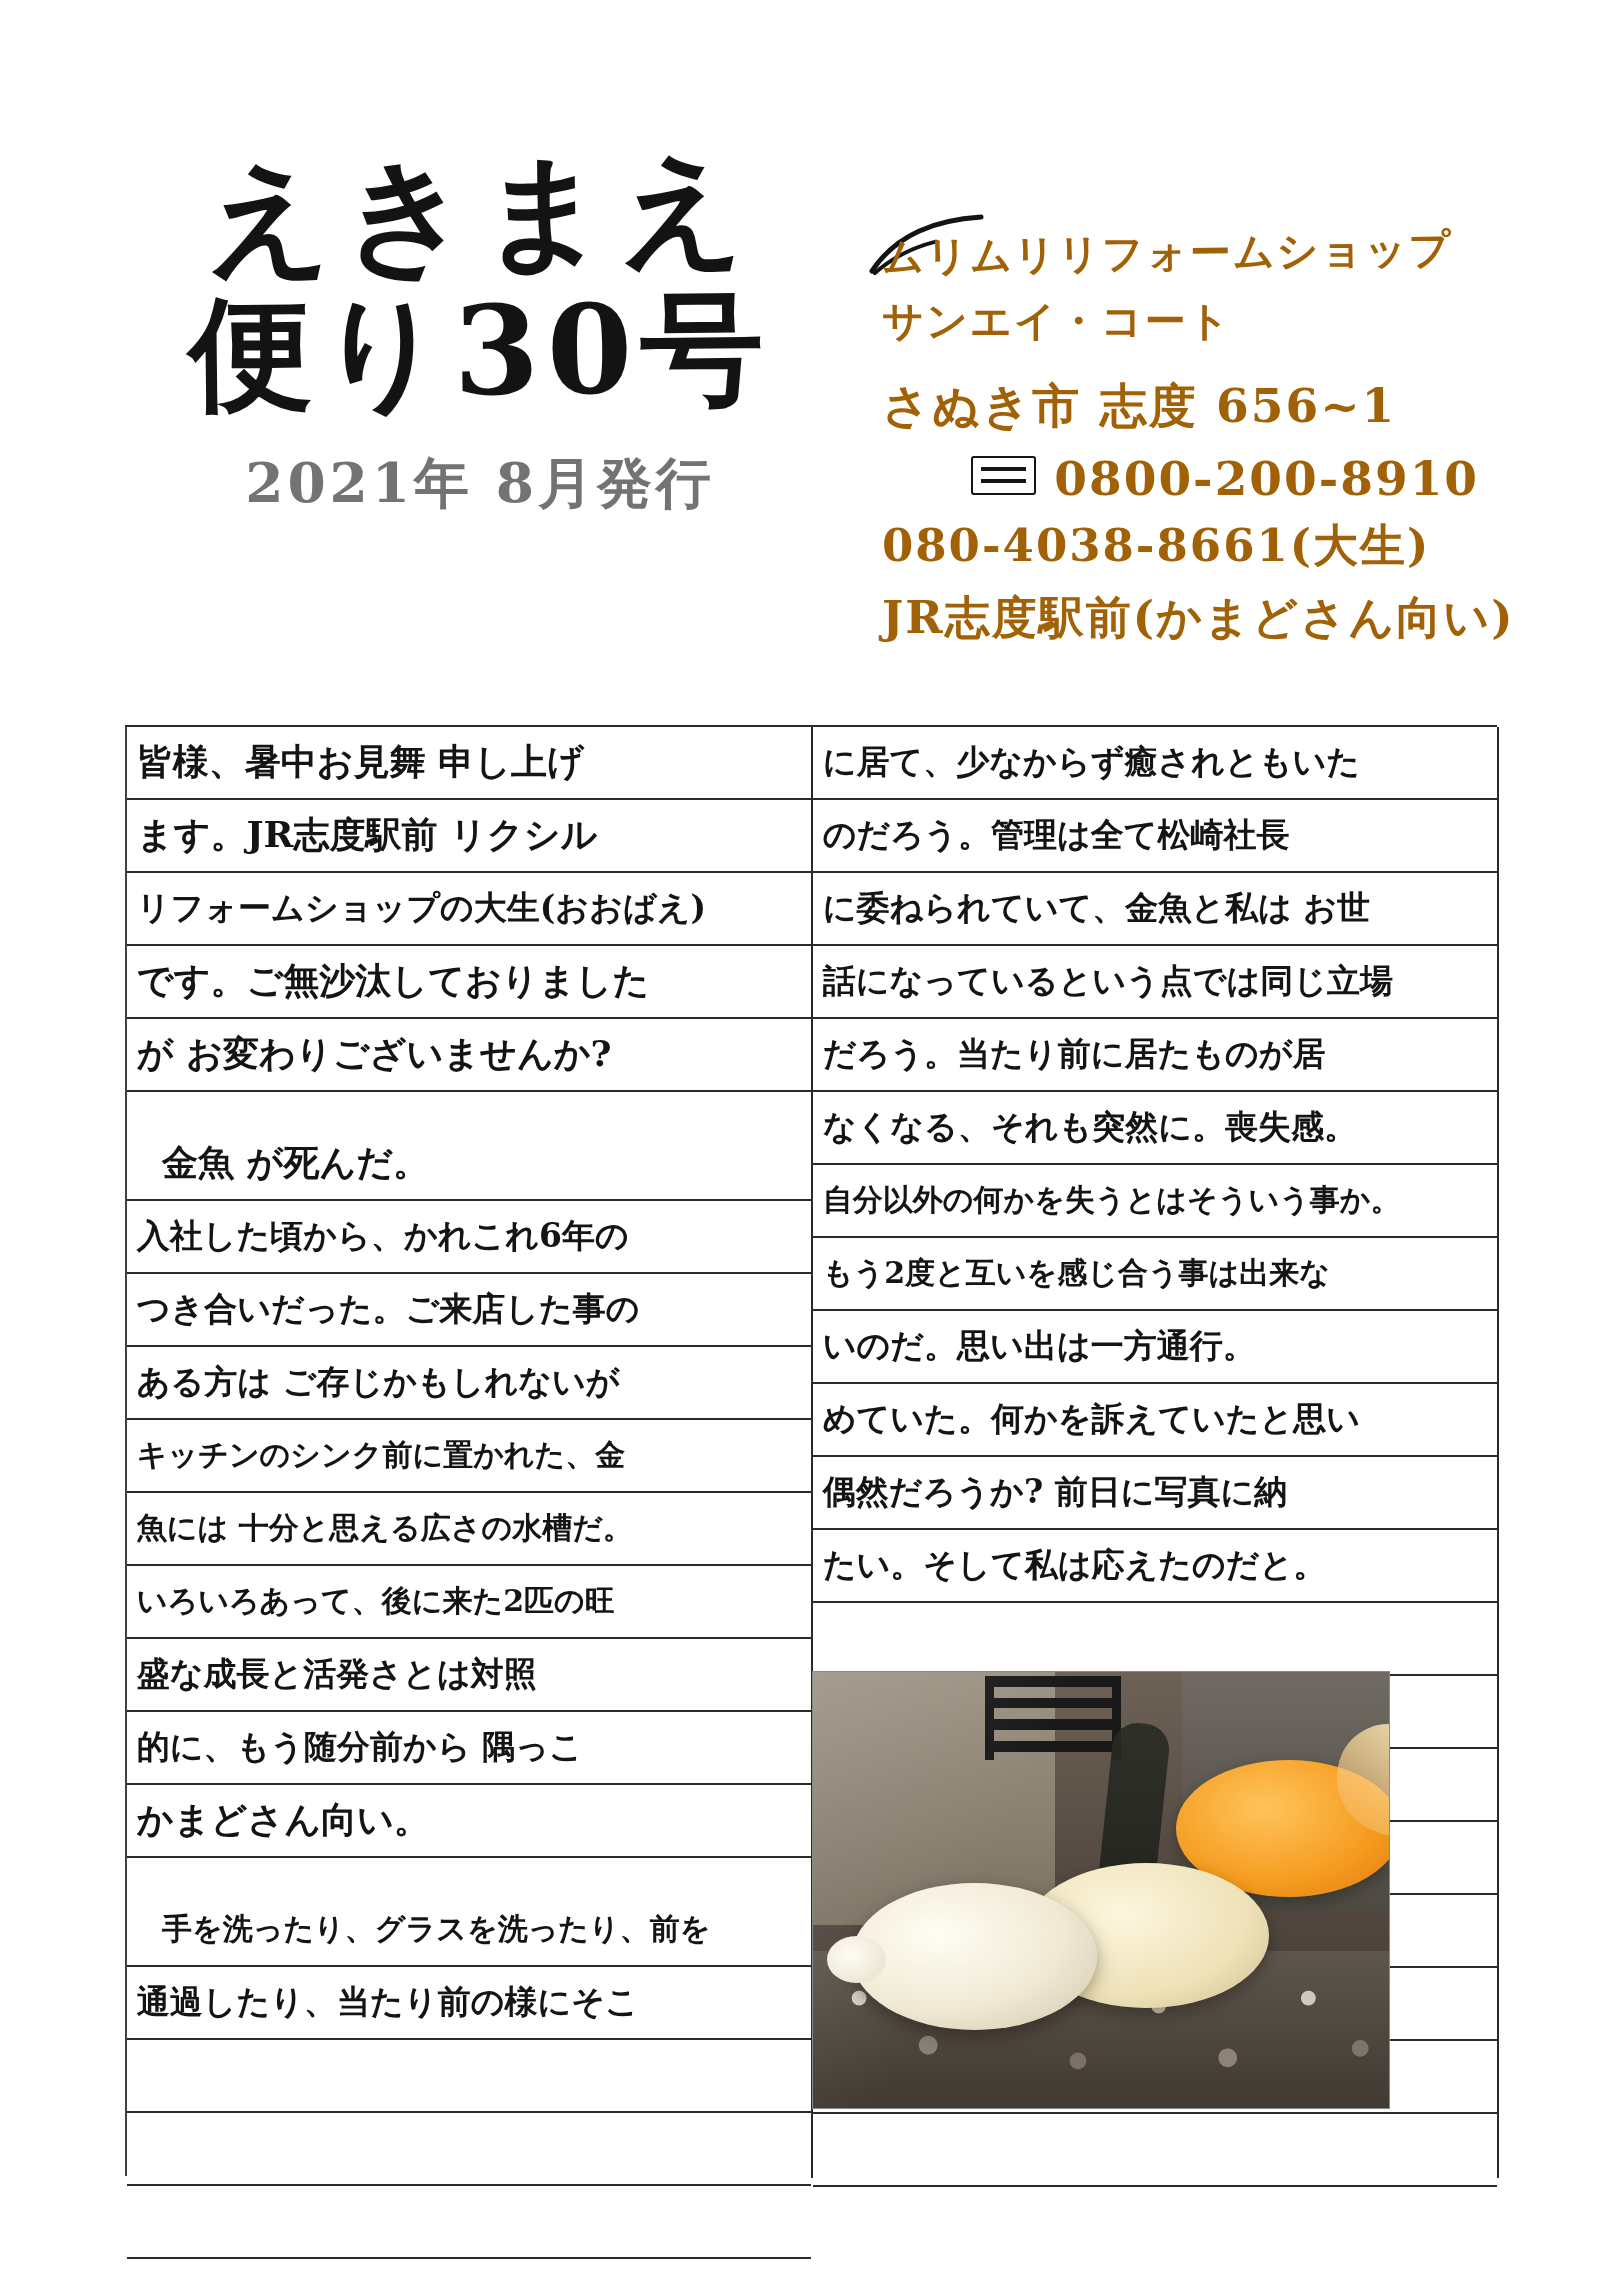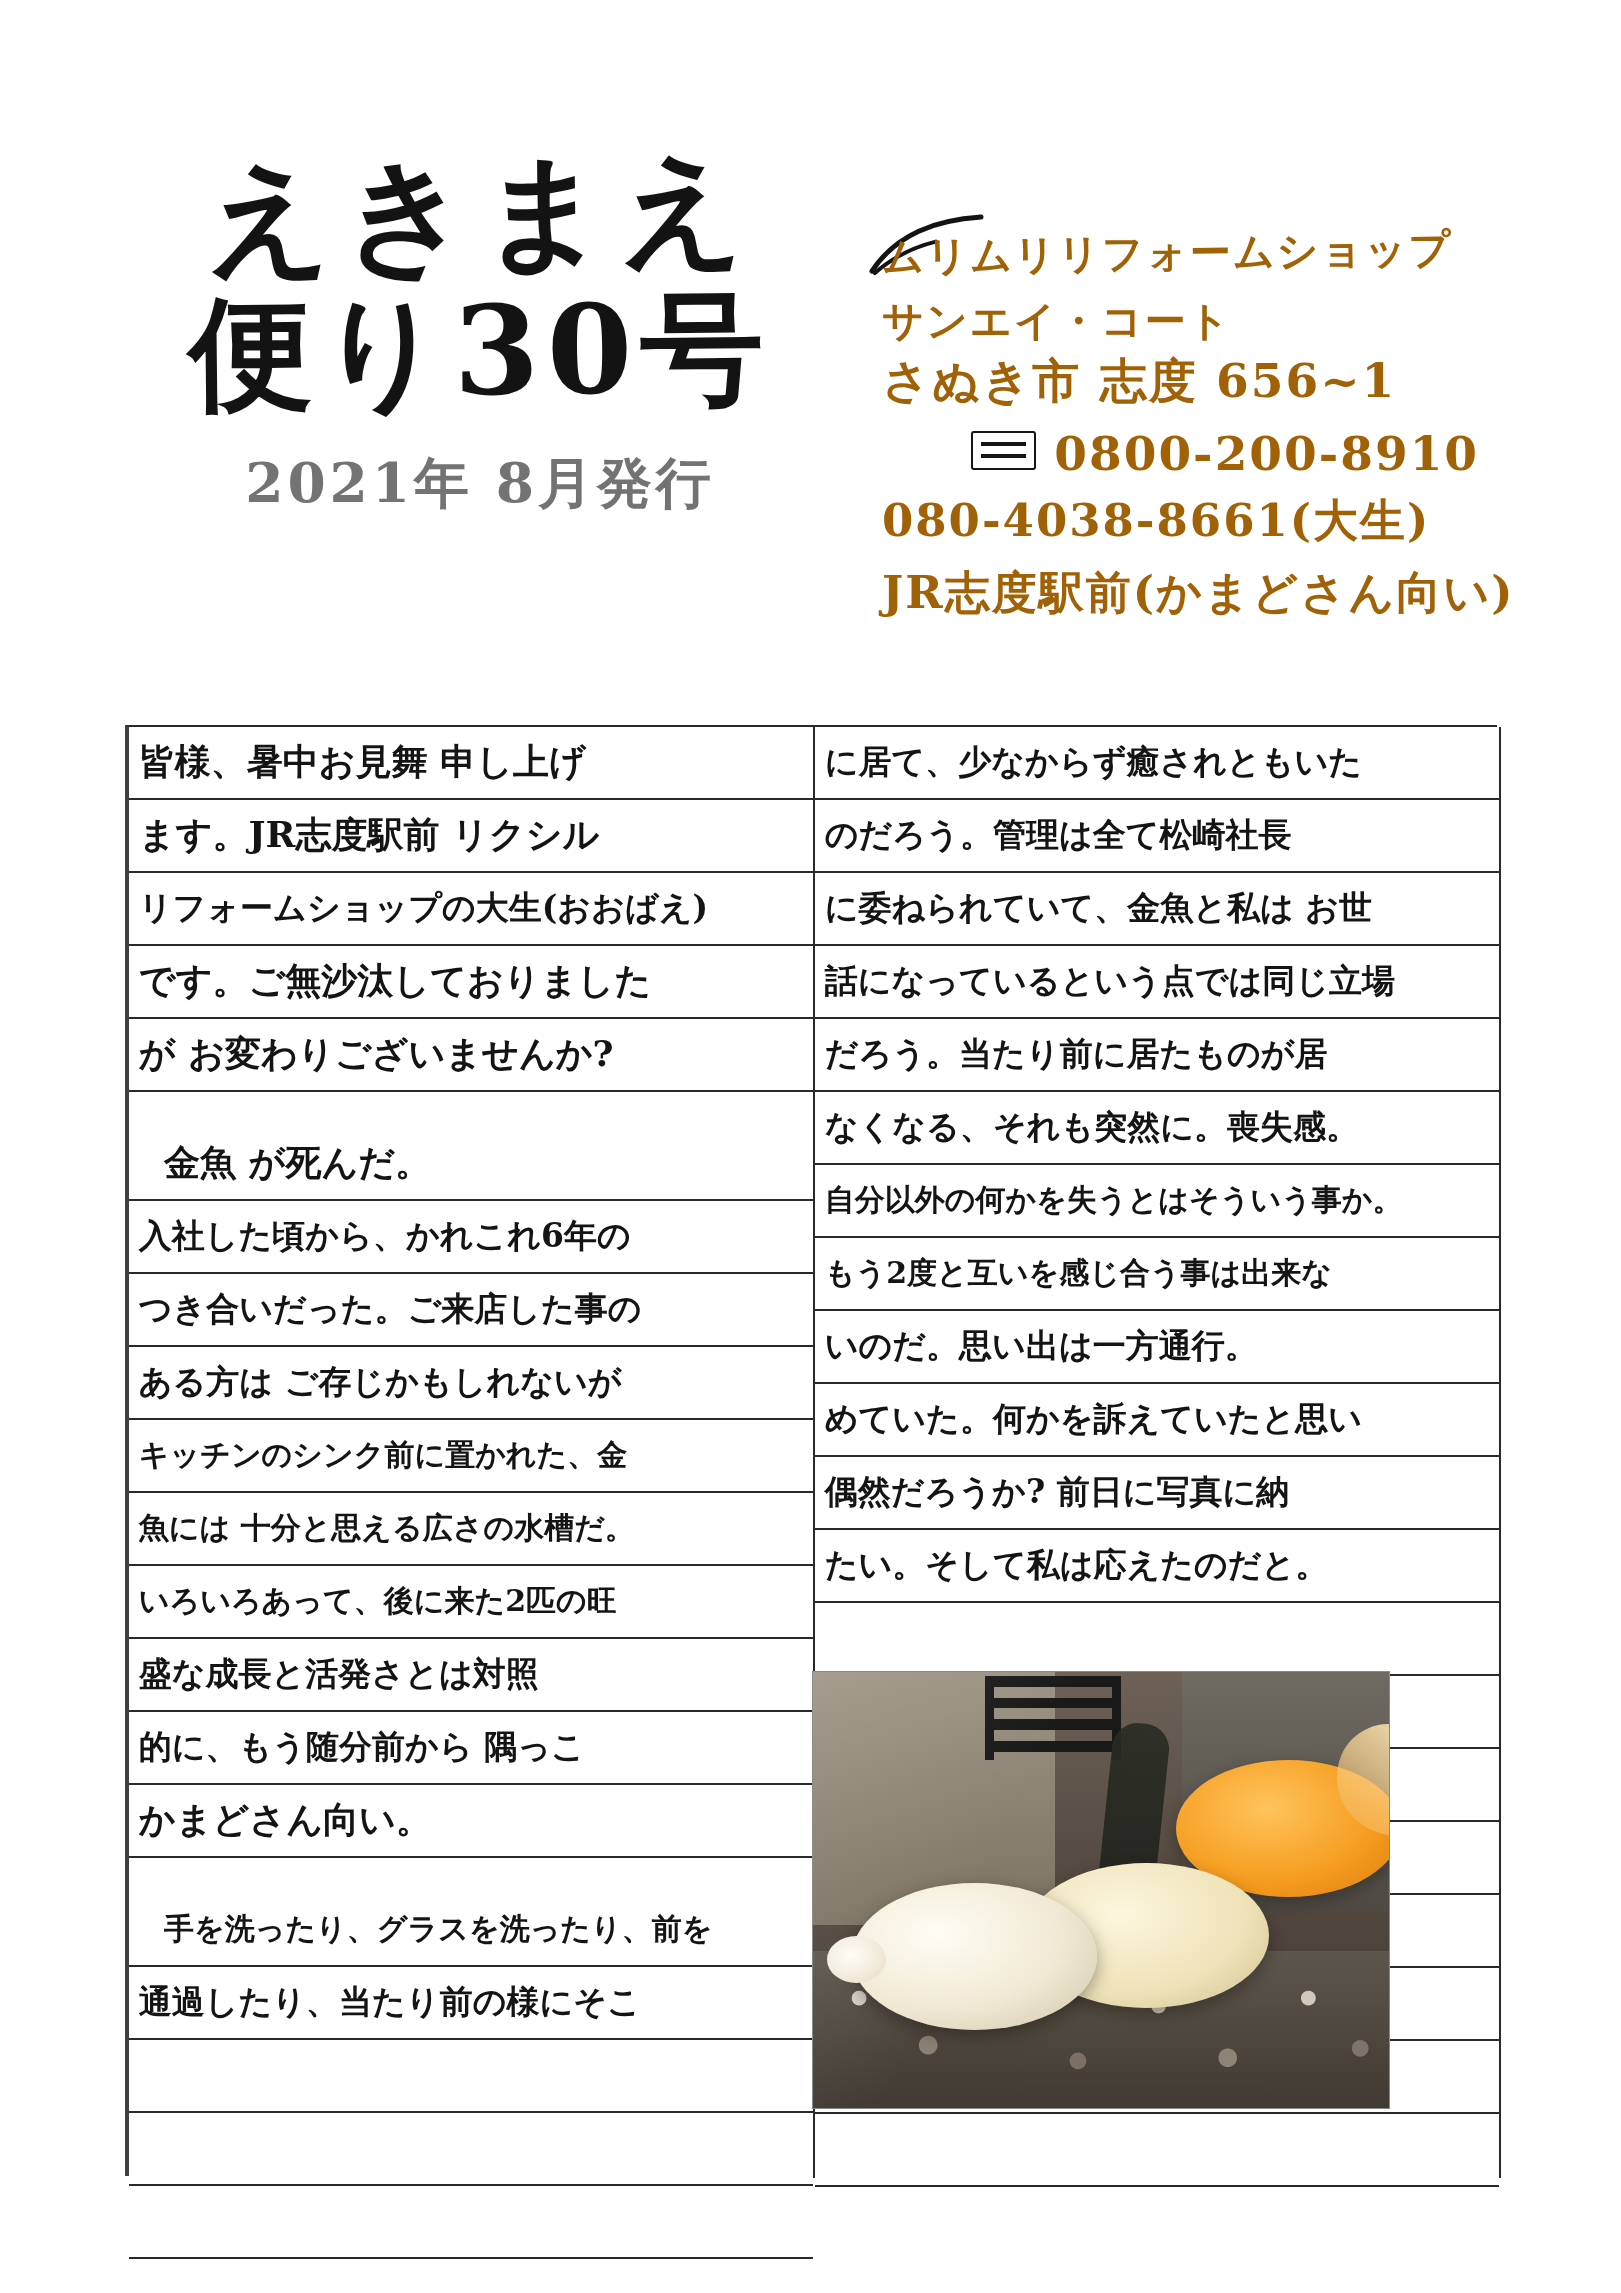--- a/index.html
+++ b/index.html
@@ -68,21 +68,21 @@
     width: 686px;
     font-family: "DejaVu Serif", serif;
     color: #a16207;
   }
   .contact .line {
     display: block;
     white-space: nowrap;
     letter-spacing: 2px;
   }
   .c1 { font-size: 41px; font-weight: 700; margin-bottom: 13.7px; transform: rotate(-0.8deg); }
-  .c2 { font-size: 41px; font-weight: 700; margin-bottom: 1px; }
+  .c2 { font-size: 41px; font-weight: 700; margin-bottom: 26px; }
   .c3 { font-size: 47px; font-weight: 700; margin-bottom: 13.7px; }
   .c4 { font-size: 47px; font-weight: 700; margin-bottom: 9.8px; display: flex; align-items: center; gap: 11.8px; text-align: center; }
   .c5 { font-size: 45px; font-weight: 700; margin-bottom: 11.8px; }
   .c6 { font-size: 45px; font-weight: 700; }
 
   .fax-icon {
     display: inline-block;
     width: 61px;
     height: 35px;
     border: 2.9px solid #141414;
@@ -113,21 +113,21 @@
   }
 
   
   .sheet {
     position: absolute;
     left: 125px;
     top: 725px;
     width: 1372px;
     height: 1451px;
     border-top: 2px solid #2a2a2a;
-    border-left: 4px solid #404040;
+    border-left: 2px solid #404040;
     box-sizing: border-box;
   }
   .col {
     position: absolute;
     top: 0;
     width: 686px;
     height: 1451px;
     box-sizing: border-box;
     border-right: 2px solid #2a2a2a;
   }

